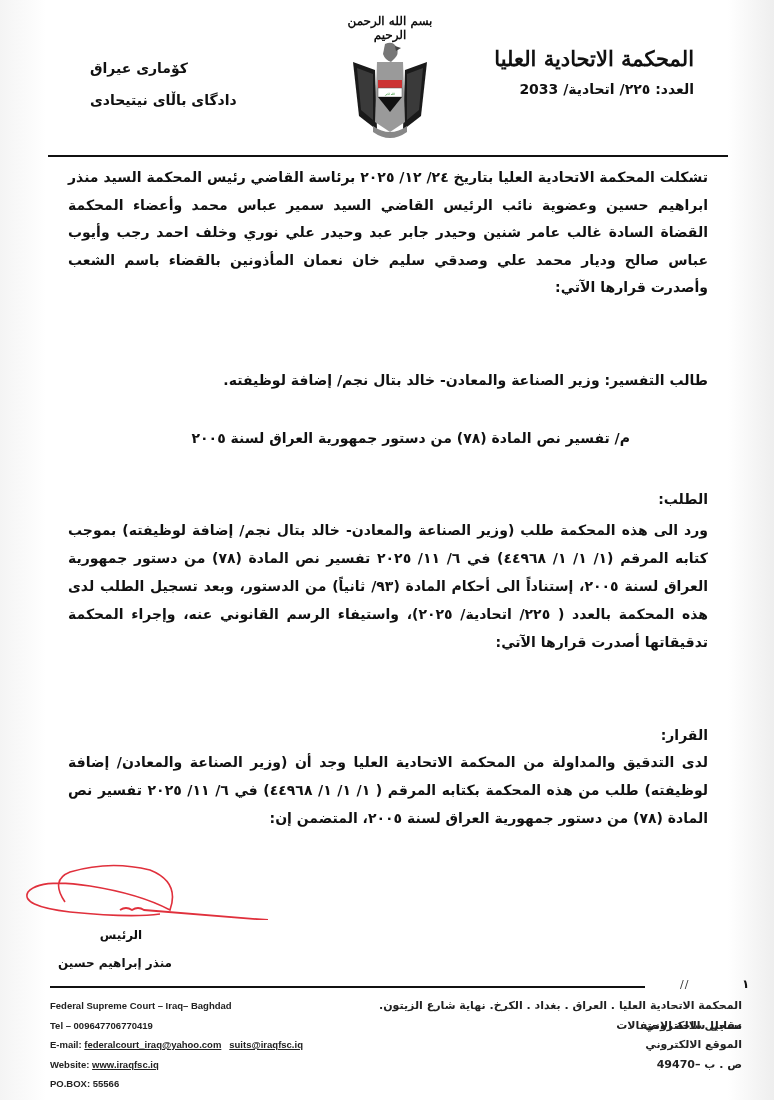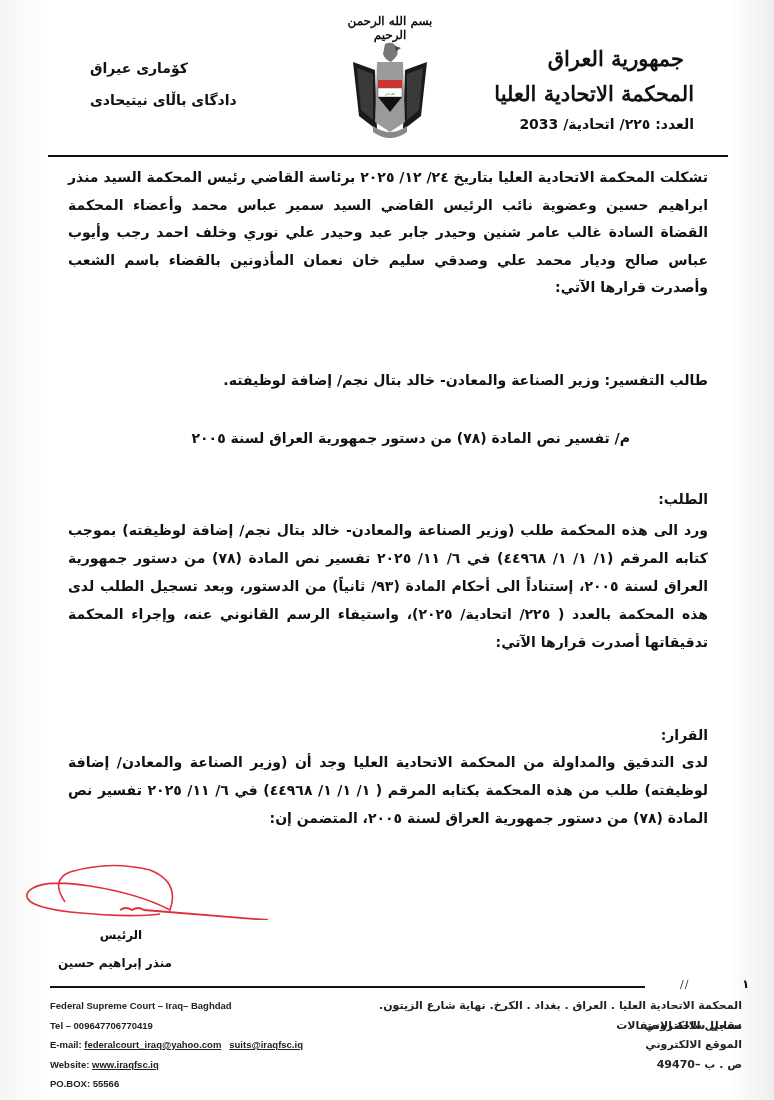--- a/index.html
+++ b/index.html
@@ -66,21 +66,20 @@
 
     <rect x="33" y="40" width="24" height="8" fill="#c33"></rect>
     <rect x="33" y="48" width="24" height="9" fill="#fff" stroke="#555" stroke-width="0.5"></rect>
     <path d="M33 57 L57 57 L45 72 Z" fill="#111"></path>
     <text x="45" y="55" font-size="3" text-anchor="middle" fill="#070">الله اكبر</text>
 
     <path d="M28 86 Q45 98 62 86 L62 92 Q45 104 28 92 Z" fill="#888"></path>
   </svg>
 
   <div class="abs hdr-ar rtl">
-    <div class="l1">جمهورية العراق</div>
     <div class="l2">المحكمة الاتحادية العليا</div>
     <div class="l3">
       <span>العدد:</span>
       <span>٢٢٥/ اتحادية/ 2033</span>
     </div>
   </div>
 
   <div class="abs hdr-ku rtl">
     <div>كۆمارى عيراق</div>
     <div>دادگاى باڵاى نيتيحادى</div>

